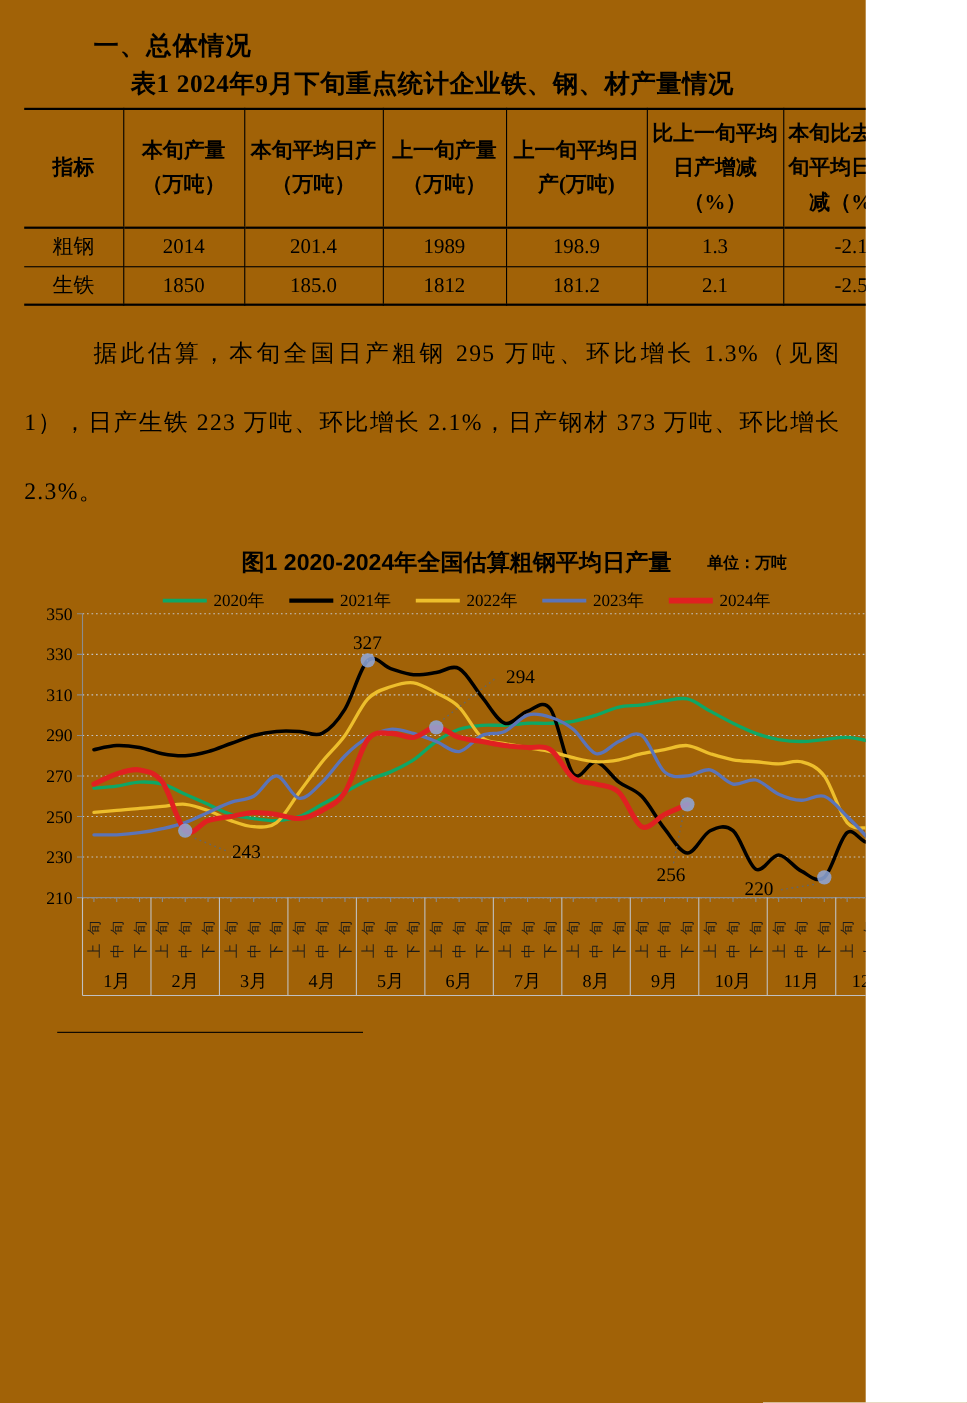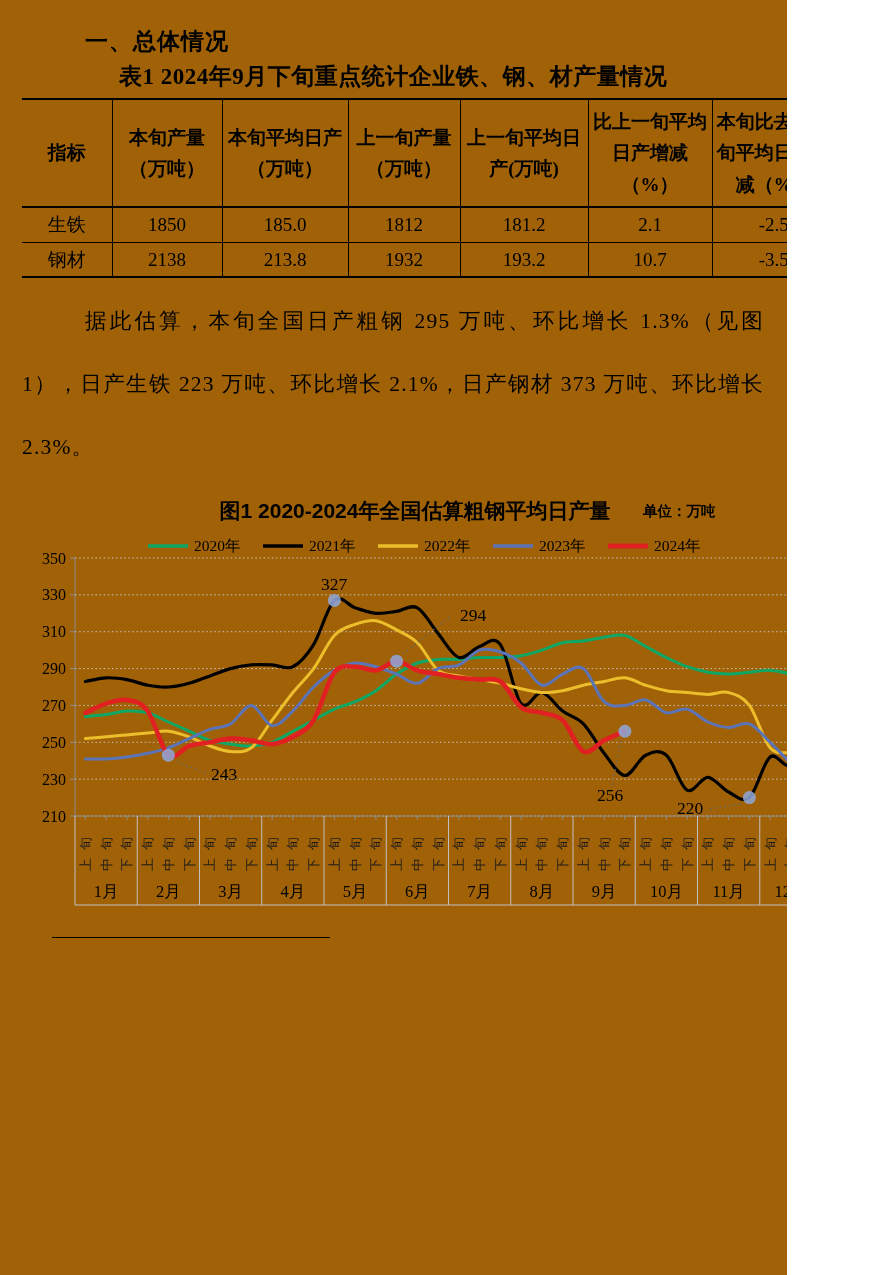--- a/index.html
+++ b/index.html
@@ -52,36 +52,36 @@
             <th>本旬产量（万吨）</th>
             <th>本旬平均日产（万吨）</th>
             <th>上一旬产量（万吨）</th>
             <th>上一旬平均日产(万吨)</th>
             <th>比上一旬平均日产增减（%）</th>
             <th>本旬比去年同旬平均日产增减（%）</th>
           </tr>
         </thead>
       <tbody>
           <tr>
+            <td>粗钢</td>
+            <td>2014</td>
+            <td>201.4</td>
+            <td>1989</td>
+            <td>198.9</td>
+            <td>1.3</td>
+            <td>-2.1</td>
+          </tr>
+          <tr>
             <td>生铁</td>
             <td>1850</td>
             <td>185.0</td>
             <td>1812</td>
             <td>181.2</td>
             <td>2.1</td>
             <td>-2.5</td>
-          </tr>
-          <tr>
-            <td>钢材</td>
-            <td>2138</td>
-            <td>213.8</td>
-            <td>1932</td>
-            <td>193.2</td>
-            <td>10.7</td>
-            <td>-3.5</td>
           </tr>
         </tbody>
     </table>
 
     <p class="body-para">据此估算，本旬全国日产粗钢 295 万吨、环比增长 1.3%（见图 1），日产生铁 223 万吨、环比增长 2.1%，日产钢材 373 万吨、环比增长 2.3%。</p>
 
     <div class="figure">
       <svg id="chart-svg" width="834" height="440" viewBox="22 0 834 440">
           <text x="415" y="35" text-anchor="middle" font-size="21" font-weight="bold" class="sans">图1 2020-2024年全国估算粗钢平均日产量</text>
           <text x="643" y="33" font-size="14.5" font-weight="bold" class="sans">单位：万吨</text>

